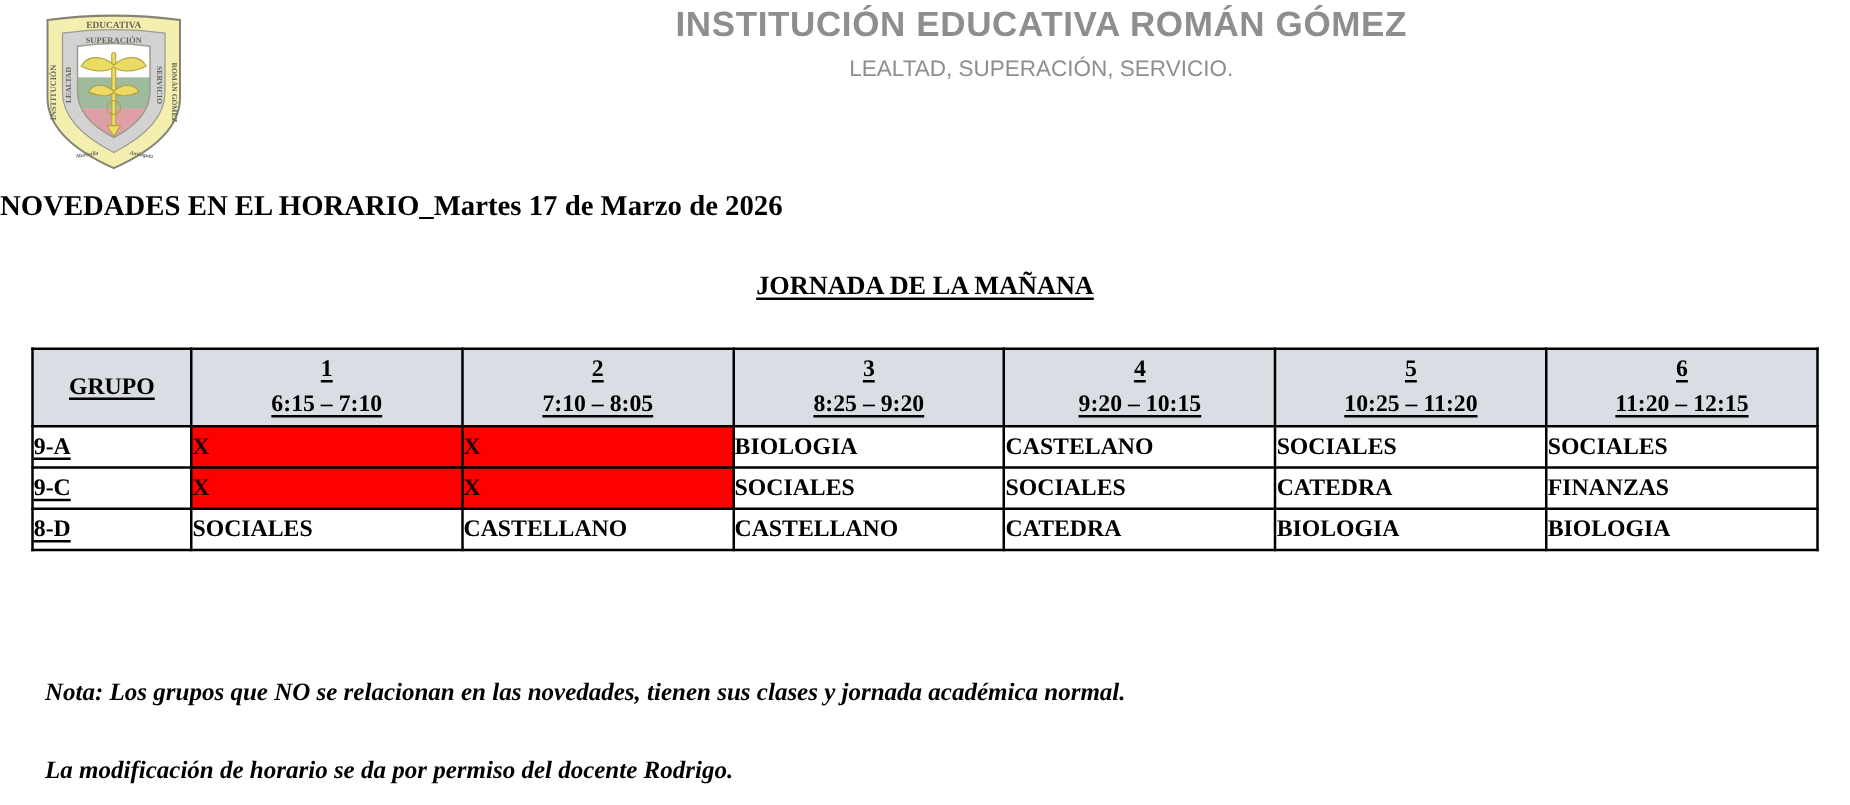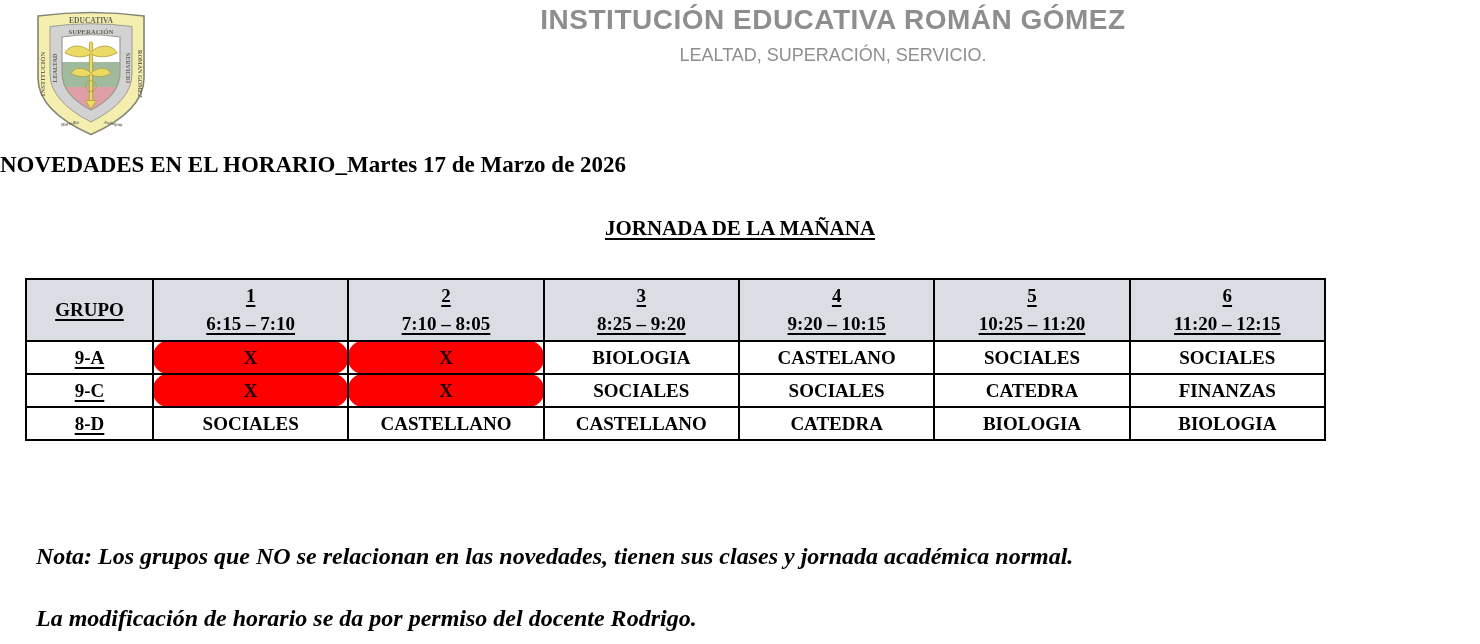--- a/index.html
+++ b/index.html
@@ -17,32 +17,32 @@
   .motto{margin-top:9px;font-size:18px;}
 
   
   .doc-title{position:absolute;top:152px;left:0;width:100%;text-align:left;
              font-size:23px;font-weight:bold;}
   .doc-subtitle{position:absolute;top:216px;left:0;width:100%;text-align:center;
                 font-size:21px;font-weight:bold;}
   .u{text-decoration:underline;text-decoration-thickness:2px;text-underline-offset:3px;}
 
   
-  table.schedule{position:absolute;left:25px;top:278px;width:1301px;
-                 border-collapse:collapse;table-layout:fixed;text-align:center;
+  table.schedule{position:absolute;left:25px;top:278px;width:1430px;
+                 border-collapse:collapse;table-layout:fixed;
                  font-weight:bold;}
   table.schedule col.c0{width:127px;}
   table.schedule th,table.schedule td{border:2px solid #000;padding:0;}
   table.schedule thead th{background:#dadde3;height:60px;font-size:19px;vertical-align:middle;}
   table.schedule thead th div{line-height:1.5;}
-  table.schedule tbody td{height:31px;font-size:19px;vertical-align:middle;border-radius:15px;}
+  table.schedule tbody td{height:31px;font-size:19px;vertical-align:middle;}
   td.hl{background:#ff0000;color:#1c0606;}
 
   
-  .note{position:absolute;left:36px;margin:0;font-size:24px;font-weight:bold;
+  .note{position:absolute;left:36px;margin:0;font-size:20px;font-weight:bold;
         font-style:italic;white-space:nowrap;}
   .note-1{top:543px;}
   .note-2{top:605px;}
 
   
   .logo text{font-family:"Liberation Serif",serif;font-weight:bold;fill:#4a4a3c;}
 </style>
 </head>
 <body>
 

